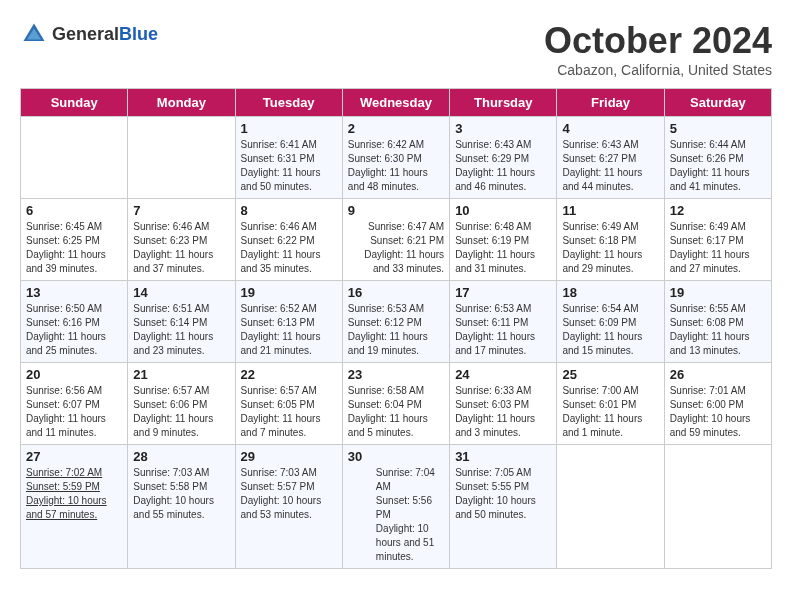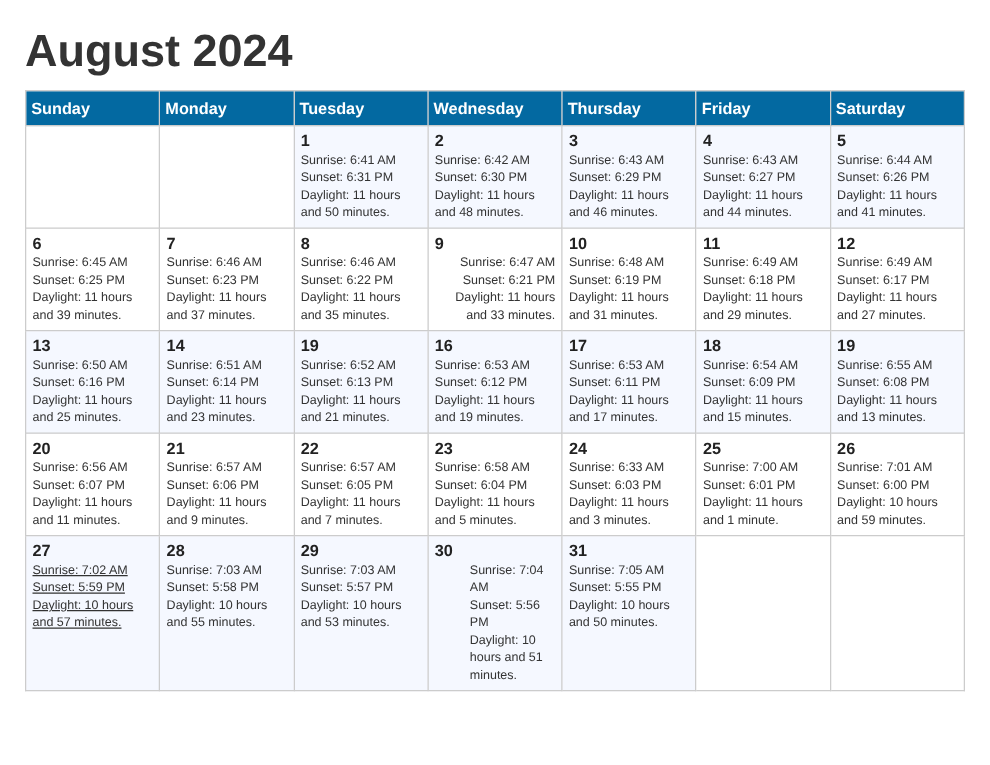--- a/index.html
+++ b/index.html
@@ -36,26 +36,26 @@
     .location {
       font-size: 14px;
       color: #555;
     }
     table {
       width: 100%;
       border-collapse: collapse;
       table-layout: fixed;
     }
     thead tr th {
-      background-color: #0369a1;
+      background-color: #be185d;
       color: #fff;
       font-size: 13px;
       font-weight: bold;
       padding: 6px 4px;
-      text-align: left;
+      text-align: center;
       border: 1px solid #ccc;
     }
     tbody tr td {
       border: 1px solid #ccc;
       vertical-align: top;
       padding: 4px 5px;
       font-size: 10.5px;
       color: #222;
       height: 80px;
     }
@@ -77,22 +77,34 @@
       background-color: #fff;
     }
     .empty-cell {
       background-color: #fff !important;
     }
   </style>
 </head>
 <body>
 
 <div class="header">
+  <div class="logo">
+    <svg class="logo-icon" viewBox="0 0 40 40" xmlns="http://www.w3.org/2000/svg">
+      <polygon points="20,5 35,30 5,30" fill="#2e6db4"></polygon>
+      <polygon points="20,12 30,28 10,28" fill="#5a9fd4"></polygon>
+    </svg>
+    <div>
+      <div>
+        <span style="font-size:18px;font-weight:bold;color:#333;">General</span><span style="font-size:18px;font-weight:bold;color:#1a5fb4;">Blue</span>
+      </div>
+    </div>
+  </div>
   <div class="title-block">
-    <div class="month-title">August 2024</div>
+    <div class="month-title">October 2024</div>
+    <div class="location">Cabazon, California, United States</div>
   </div>
 </div>
 
 <table>
   <thead>
     <tr id="header-row">
     <th>Sunday</th>
         <th>Monday</th>
         <th>Tuesday</th>
         <th>Wednesday</th>

